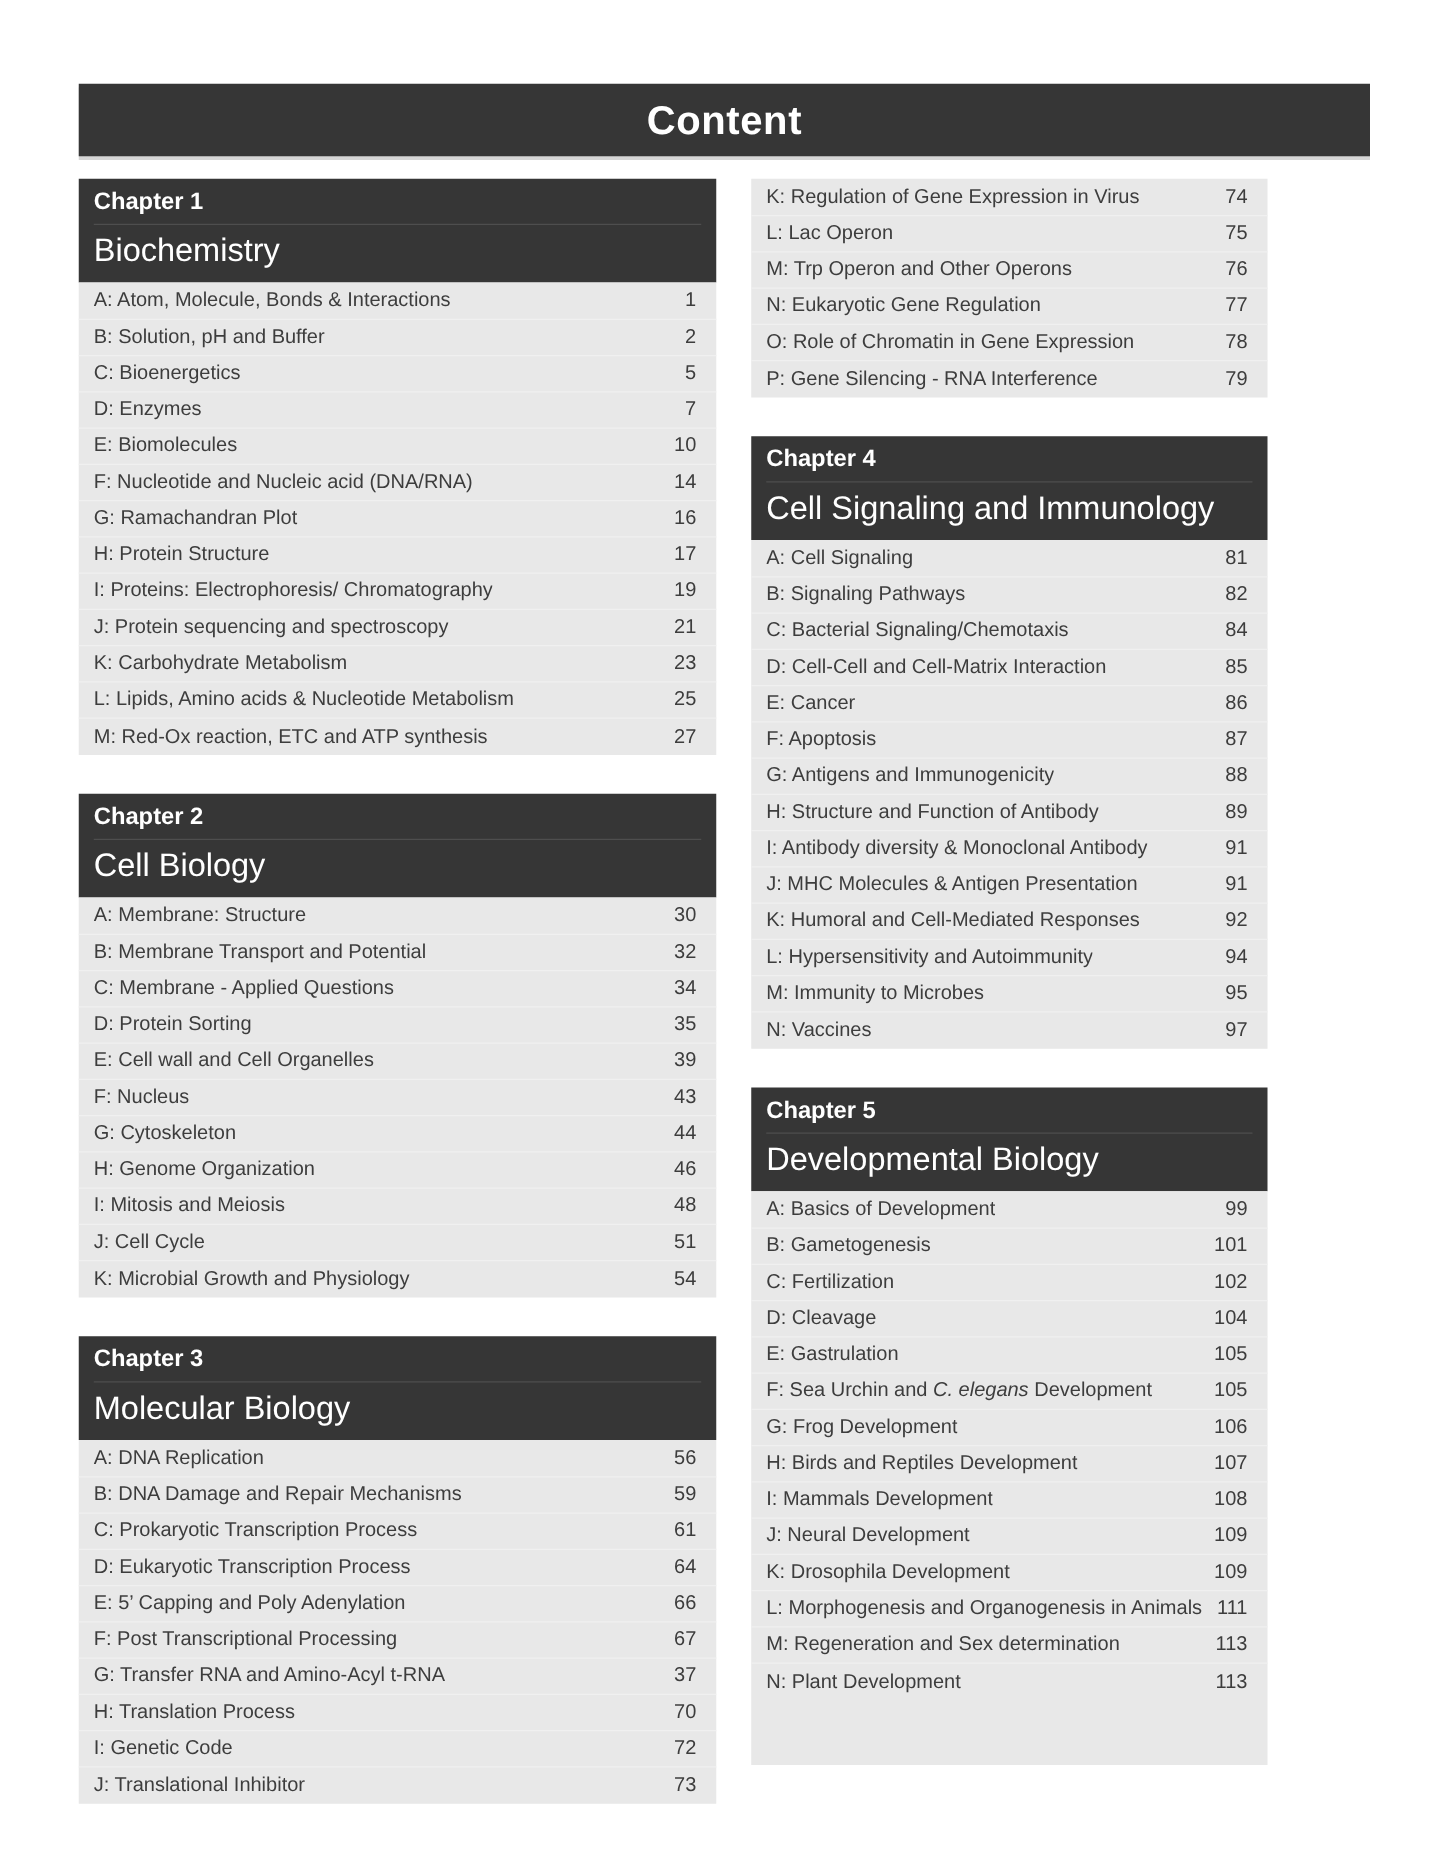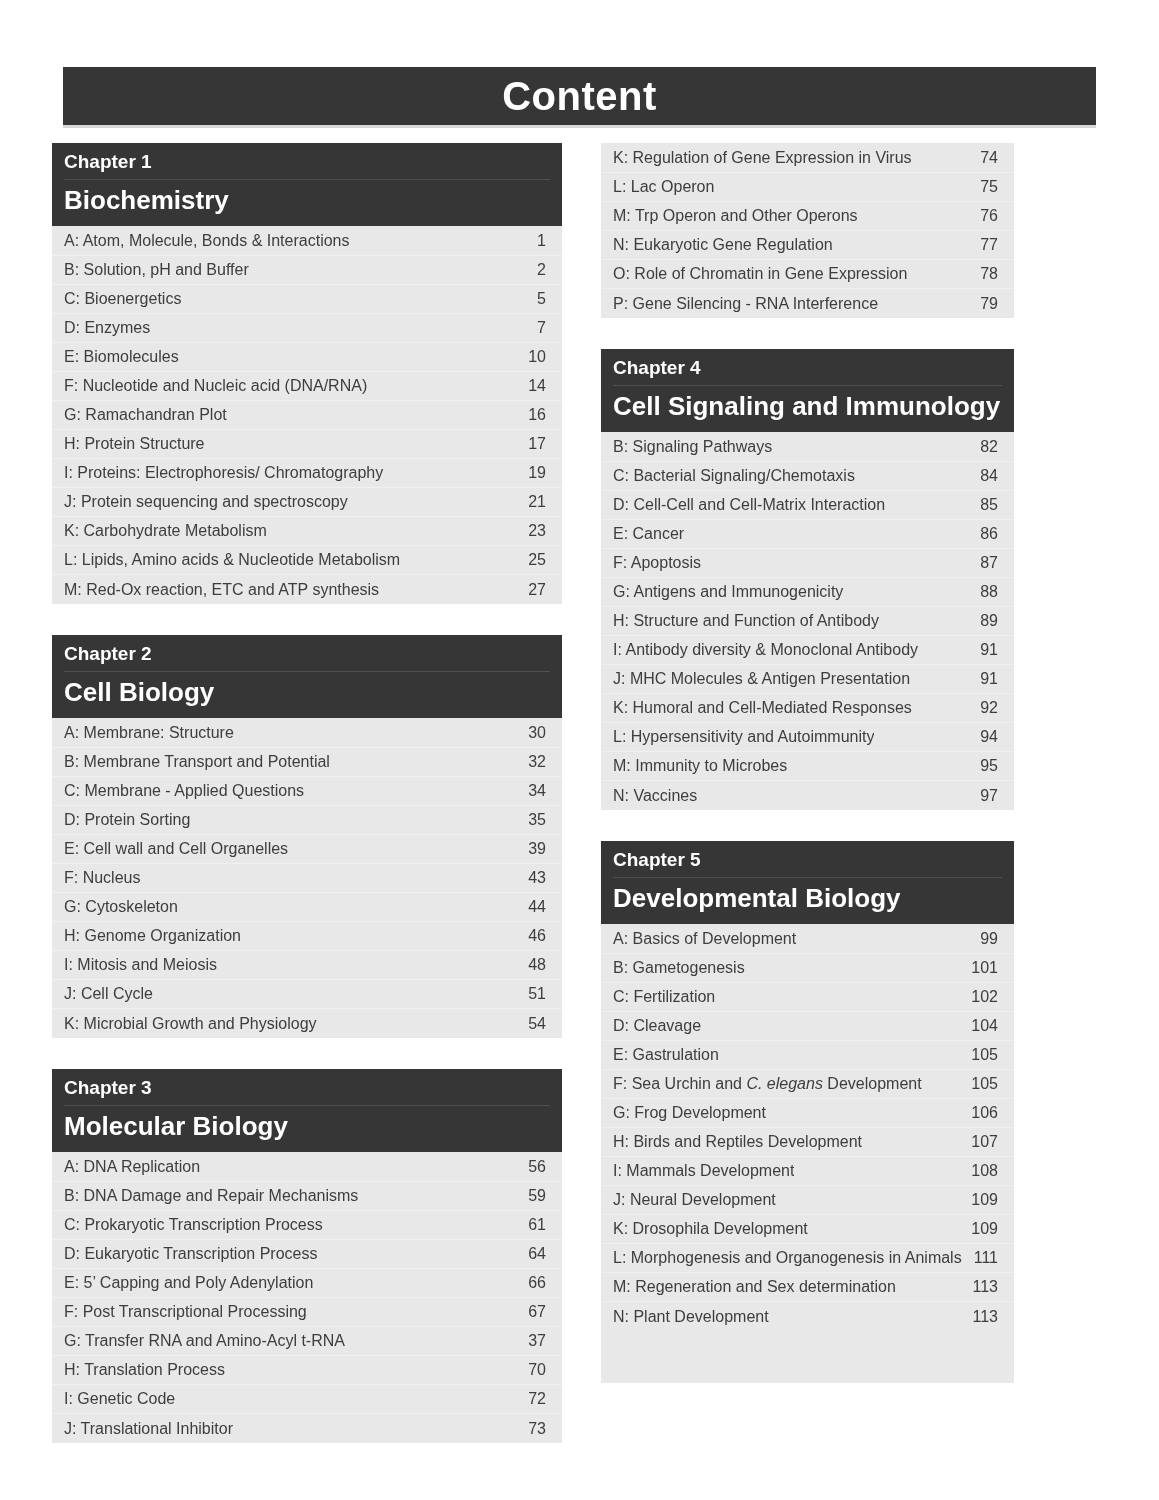--- a/index.html
+++ b/index.html
@@ -18,41 +18,41 @@
   .content-bar {
     position: absolute;
     left: 63px; top: 67px;
     width: 1033px; height: 58px;
     background: var(--dark, #363636);
     box-shadow: 0 3px 0 0 #d6d6d6;
     display: flex; align-items: center; justify-content: center;
   }
   .content-bar h1 {
     color: #ffffff;
-    font-size: 40px;
+    font-size: 32px;
     font-weight: bold;
     letter-spacing: 0.5px;
   }
   .col { position: absolute; top: 143px; }
-  .col-left  { left: 52px;  width: 510px; }
+  .col-left  { left: 63px;  width: 510px; }
   .col-right { left: 601px; width: 413px; }
   .block { margin-bottom: 31px; }
   .chapter-header {
     background: var(--dark, #363636);
     color: #ffffff;
     padding: 8px 12px 10px 12px;
   }
   .chapter-label {
     font-size: 19px;
     font-weight: bold;
     padding-bottom: 6px;
   }
   .chapter-title {
     font-size: 26px;
-    font-weight: bold;
+    font-weight: normal;
     border-top: 1px solid #4e4e4e;
     padding-top: 5px;
   }
   .toc-rows {
     background: var(--rowbg, #e8e8e8);
     padding-top: 1px;
   }
   .toc-row {
     display: flex;
     justify-content: space-between;
@@ -267,20 +267,24 @@
           </div>
         </div>
       </section>
       <section class="block">
         <header class="chapter-header">
           <div class="chapter-label">Chapter 4</div>
           <div class="chapter-title">Cell Signaling and Immunology</div>
         </header>
         <div class="toc-rows">
           <div class="toc-row">
+            <span class="toc-label">A: Cell Signaling</span>
+            <span class="toc-page">81</span>
+          </div>
+          <div class="toc-row">
             <span class="toc-label">B: Signaling Pathways</span>
             <span class="toc-page">82</span>
           </div>
           <div class="toc-row">
             <span class="toc-label">C: Bacterial Signaling/Chemotaxis</span>
             <span class="toc-page">84</span>
           </div>
           <div class="toc-row">
             <span class="toc-label">D: Cell-Cell and Cell-Matrix Interaction</span>
             <span class="toc-page">85</span>

